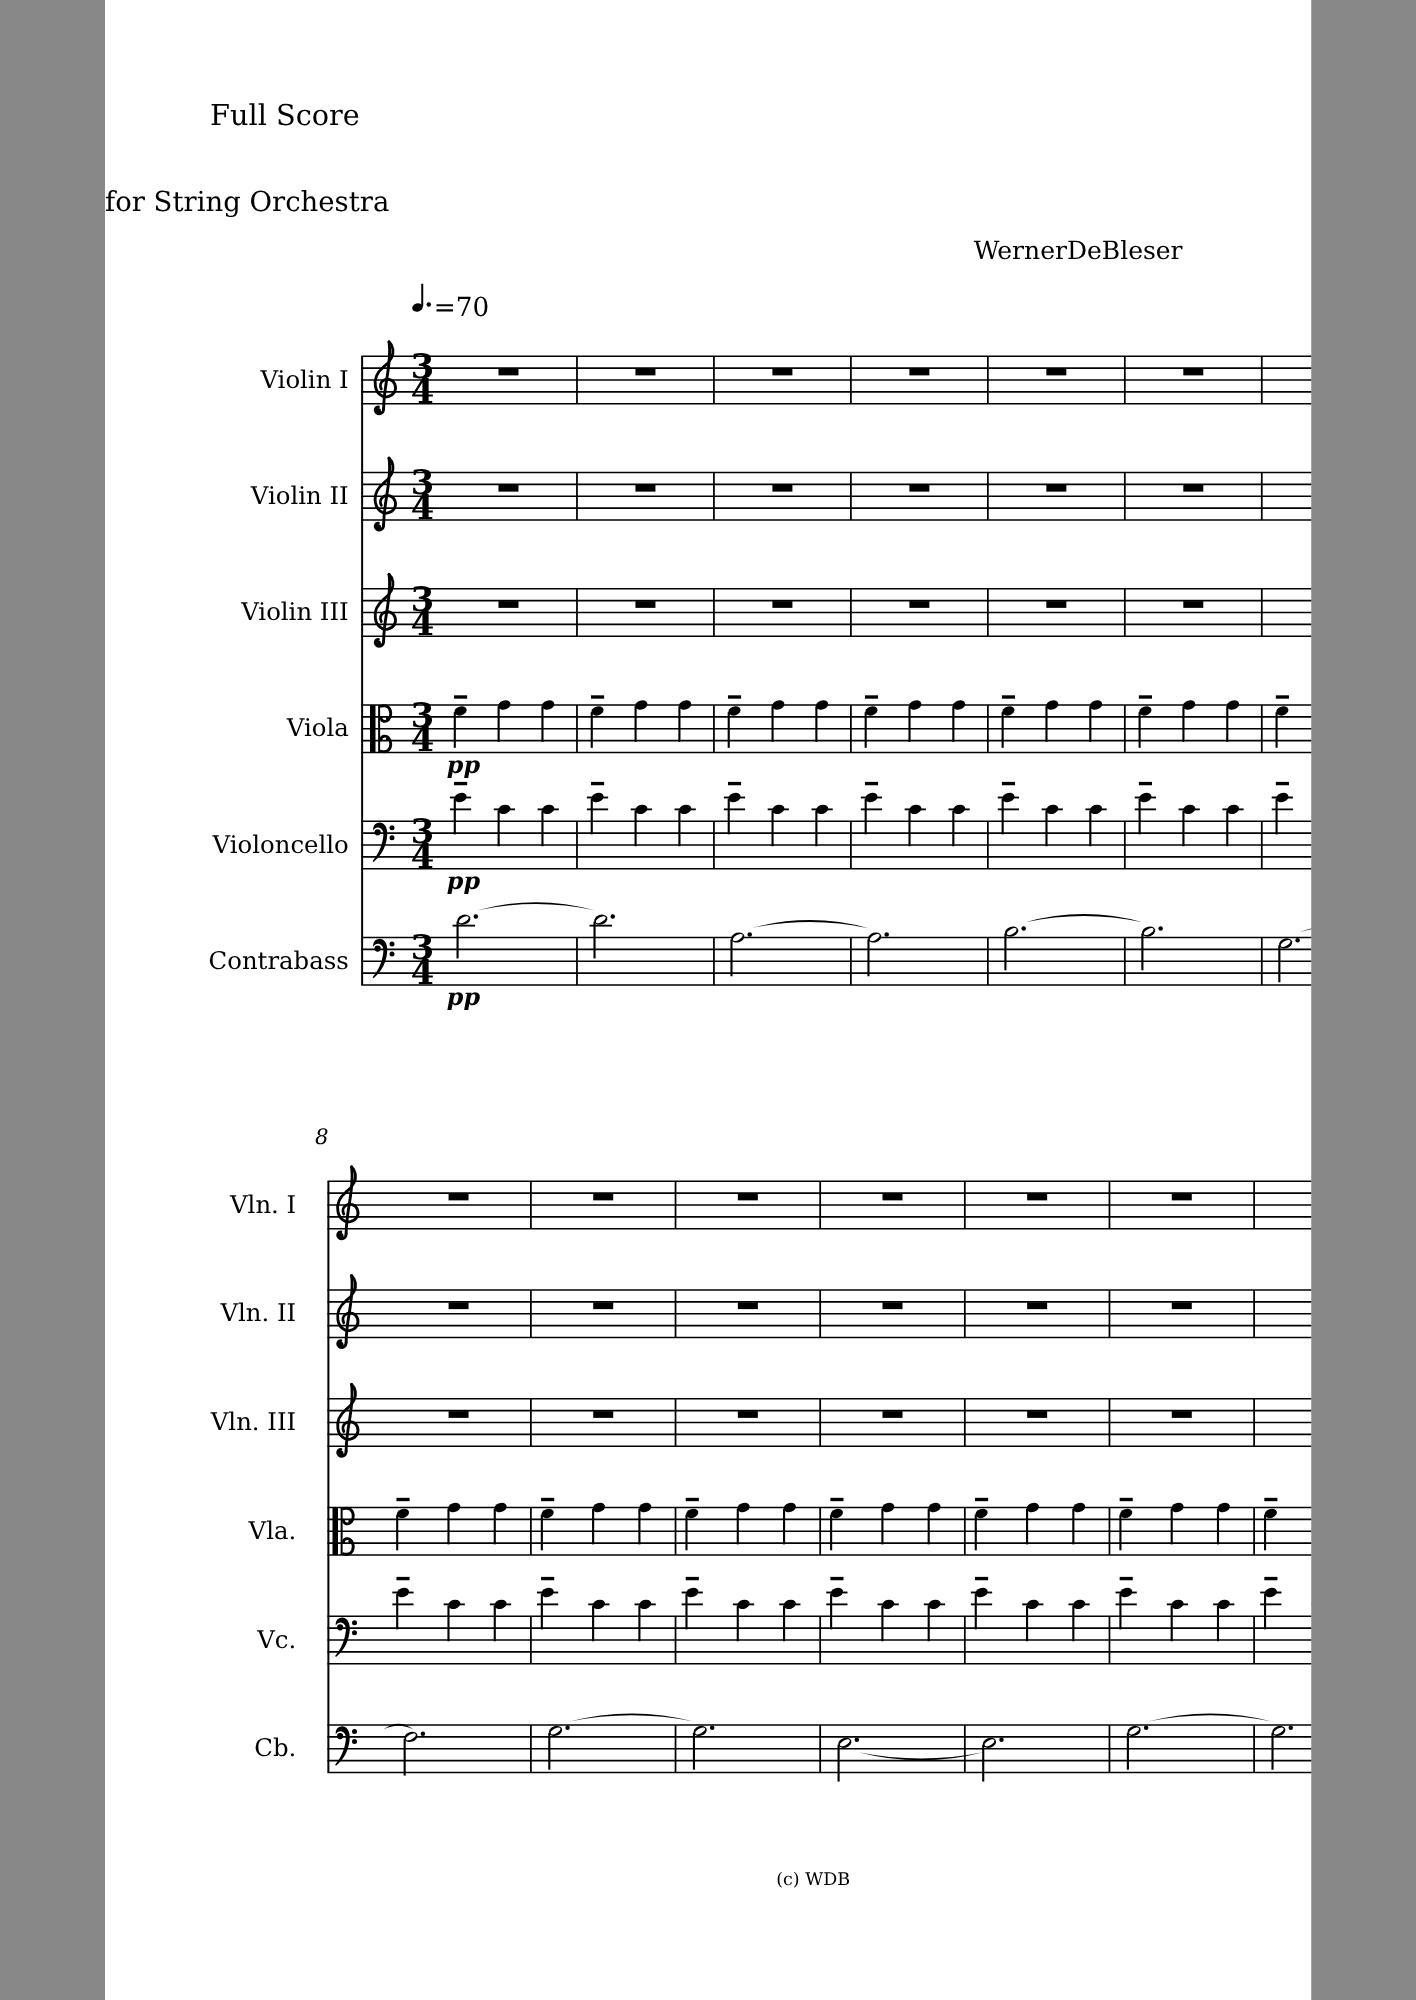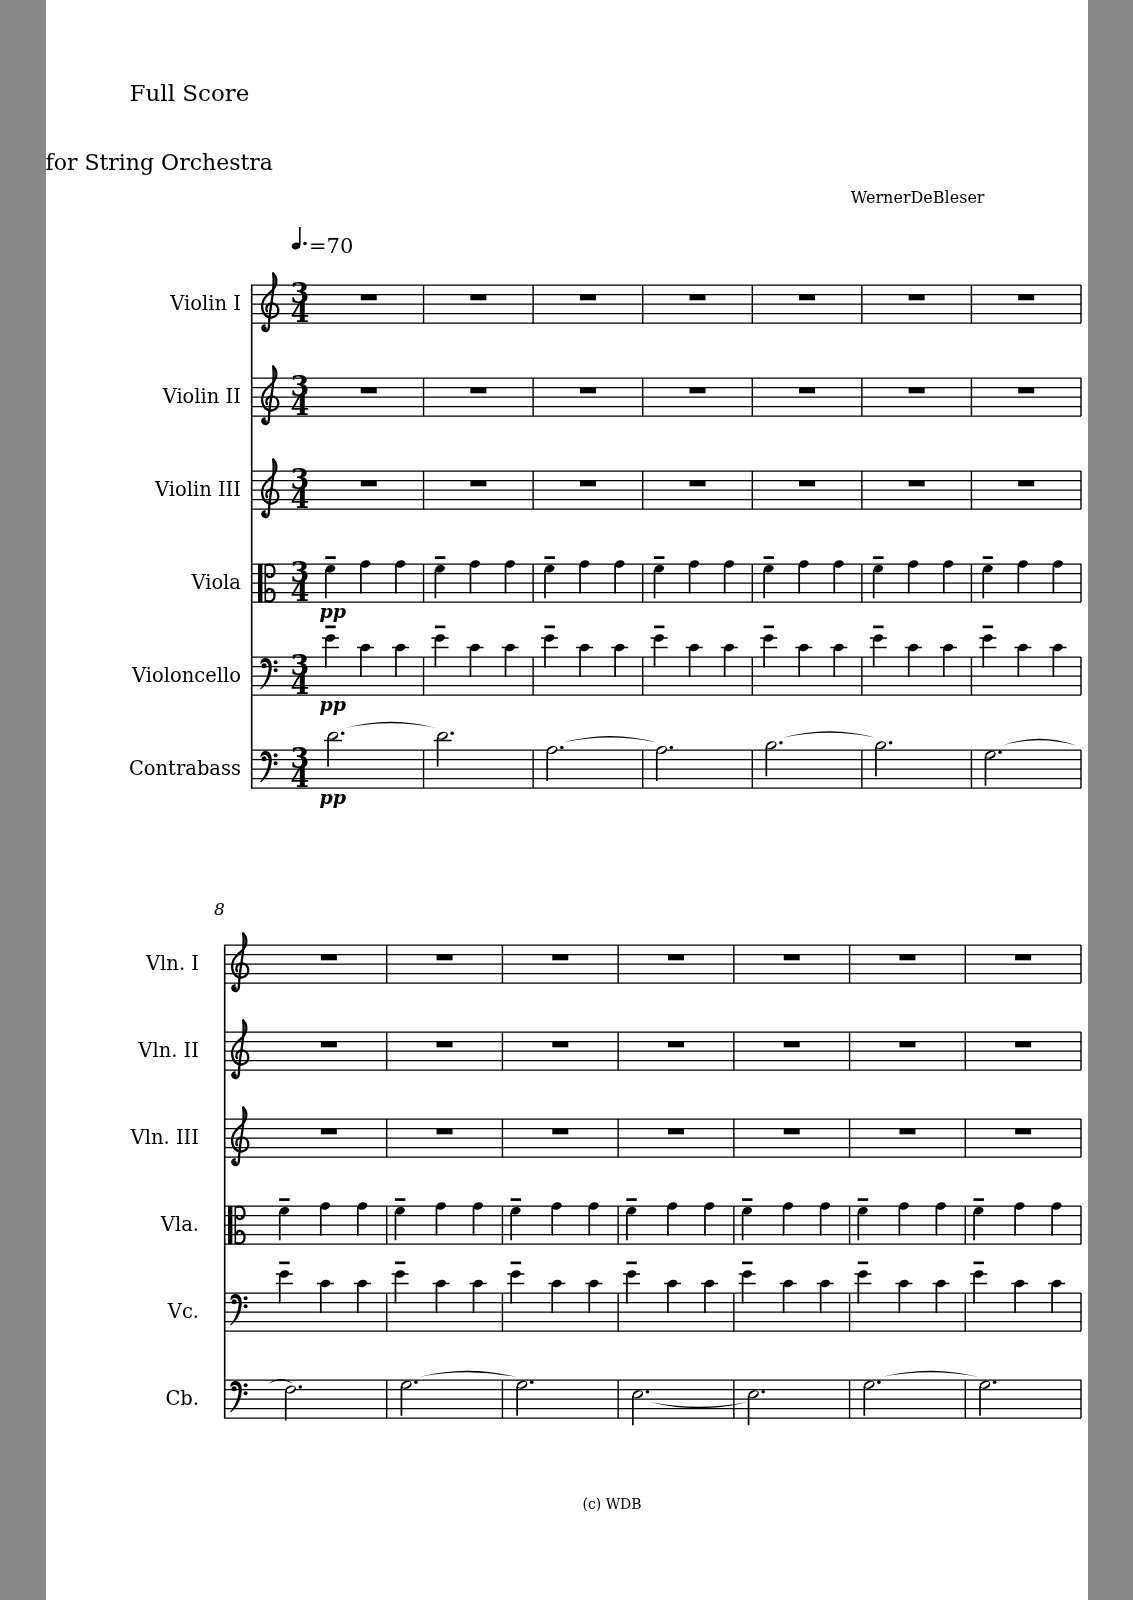--- a/index.html
+++ b/index.html
@@ -1,28 +1,28 @@
 <!DOCTYPE html>
 <html><head>
 <meta charset="utf-8">
 <style>
   html,body{margin:0;padding:0;background:#888;}
   .page{
     position:relative;
-    width:1042px;height:1600px;
+    width:965px;height:1600px;
     margin:0 auto;
     background:#ffffff;
     color:#000;
     font-family:"DejaVu Serif","Liberation Serif",serif;
     overflow:hidden;
   }
   .hdr-label{position:absolute;left:84px;top:80px;font-size:23px;}
   .title{position:absolute;left:0;top:98px;width:1133px;text-align:center;font-size:41px;}
   .subtitle{position:absolute;left:0;top:150px;width:1133px;font-size:22px;}
-  .composer{position:absolute;right:103px;top:188px;font-size:16px;}
+  .composer{position:absolute;right:103px;top:188px;font-size:20px;}
   .footer{position:absolute;left:0;top:1496px;width:1133px;text-align:center;font-size:14px;}
   #score-svg{position:absolute;left:0;top:0;}
 </style>
 </head>
 <body>
 
 <div class="page">
   <div class="hdr-label">Full Score</div>
   <div class="subtitle">for String Orchestra</div>
   <div class="composer">WernerDeBleser</div>

